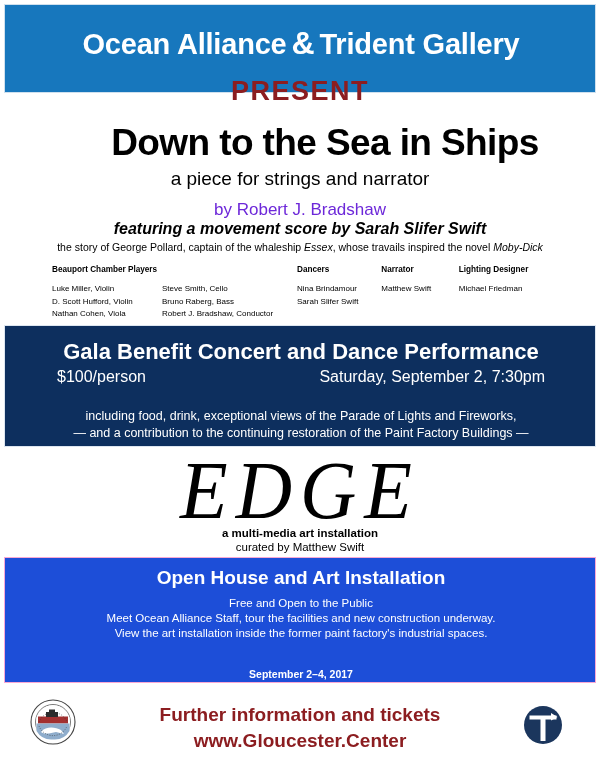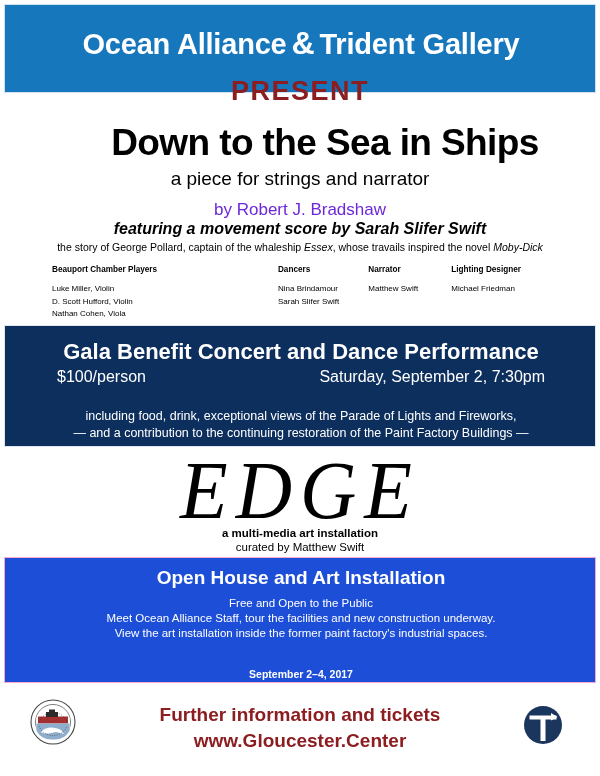--- a/index.html
+++ b/index.html
@@ -331,20 +331,25 @@
 
   <div class="credits">
 
     <div class="credit-group players">
       <div class="credit-head">Beauport Chamber Players</div>
       <div class="players-cols">
         <div class="players-col-a">
           <div class="credit-row">Luke Miller, Violin</div>
           <div class="credit-row">D. Scott Hufford, Violin</div>
           <div class="credit-row">Nathan Cohen, Viola</div>
+        </div>
+        <div class="players-col-b">
+          <div class="credit-row">Steve Smith, Cello</div>
+          <div class="credit-row">Bruno Raberg, Bass</div>
+          <div class="credit-row">Robert J. Bradshaw, Conductor</div>
         </div>
       </div>
     </div>
 
     <div class="credit-group dancers">
       <div class="credit-head">Dancers</div>
       <div class="credit-row">Nina Brindamour</div>
       <div class="credit-row">Sarah Slifer Swift</div>
     </div>
 

